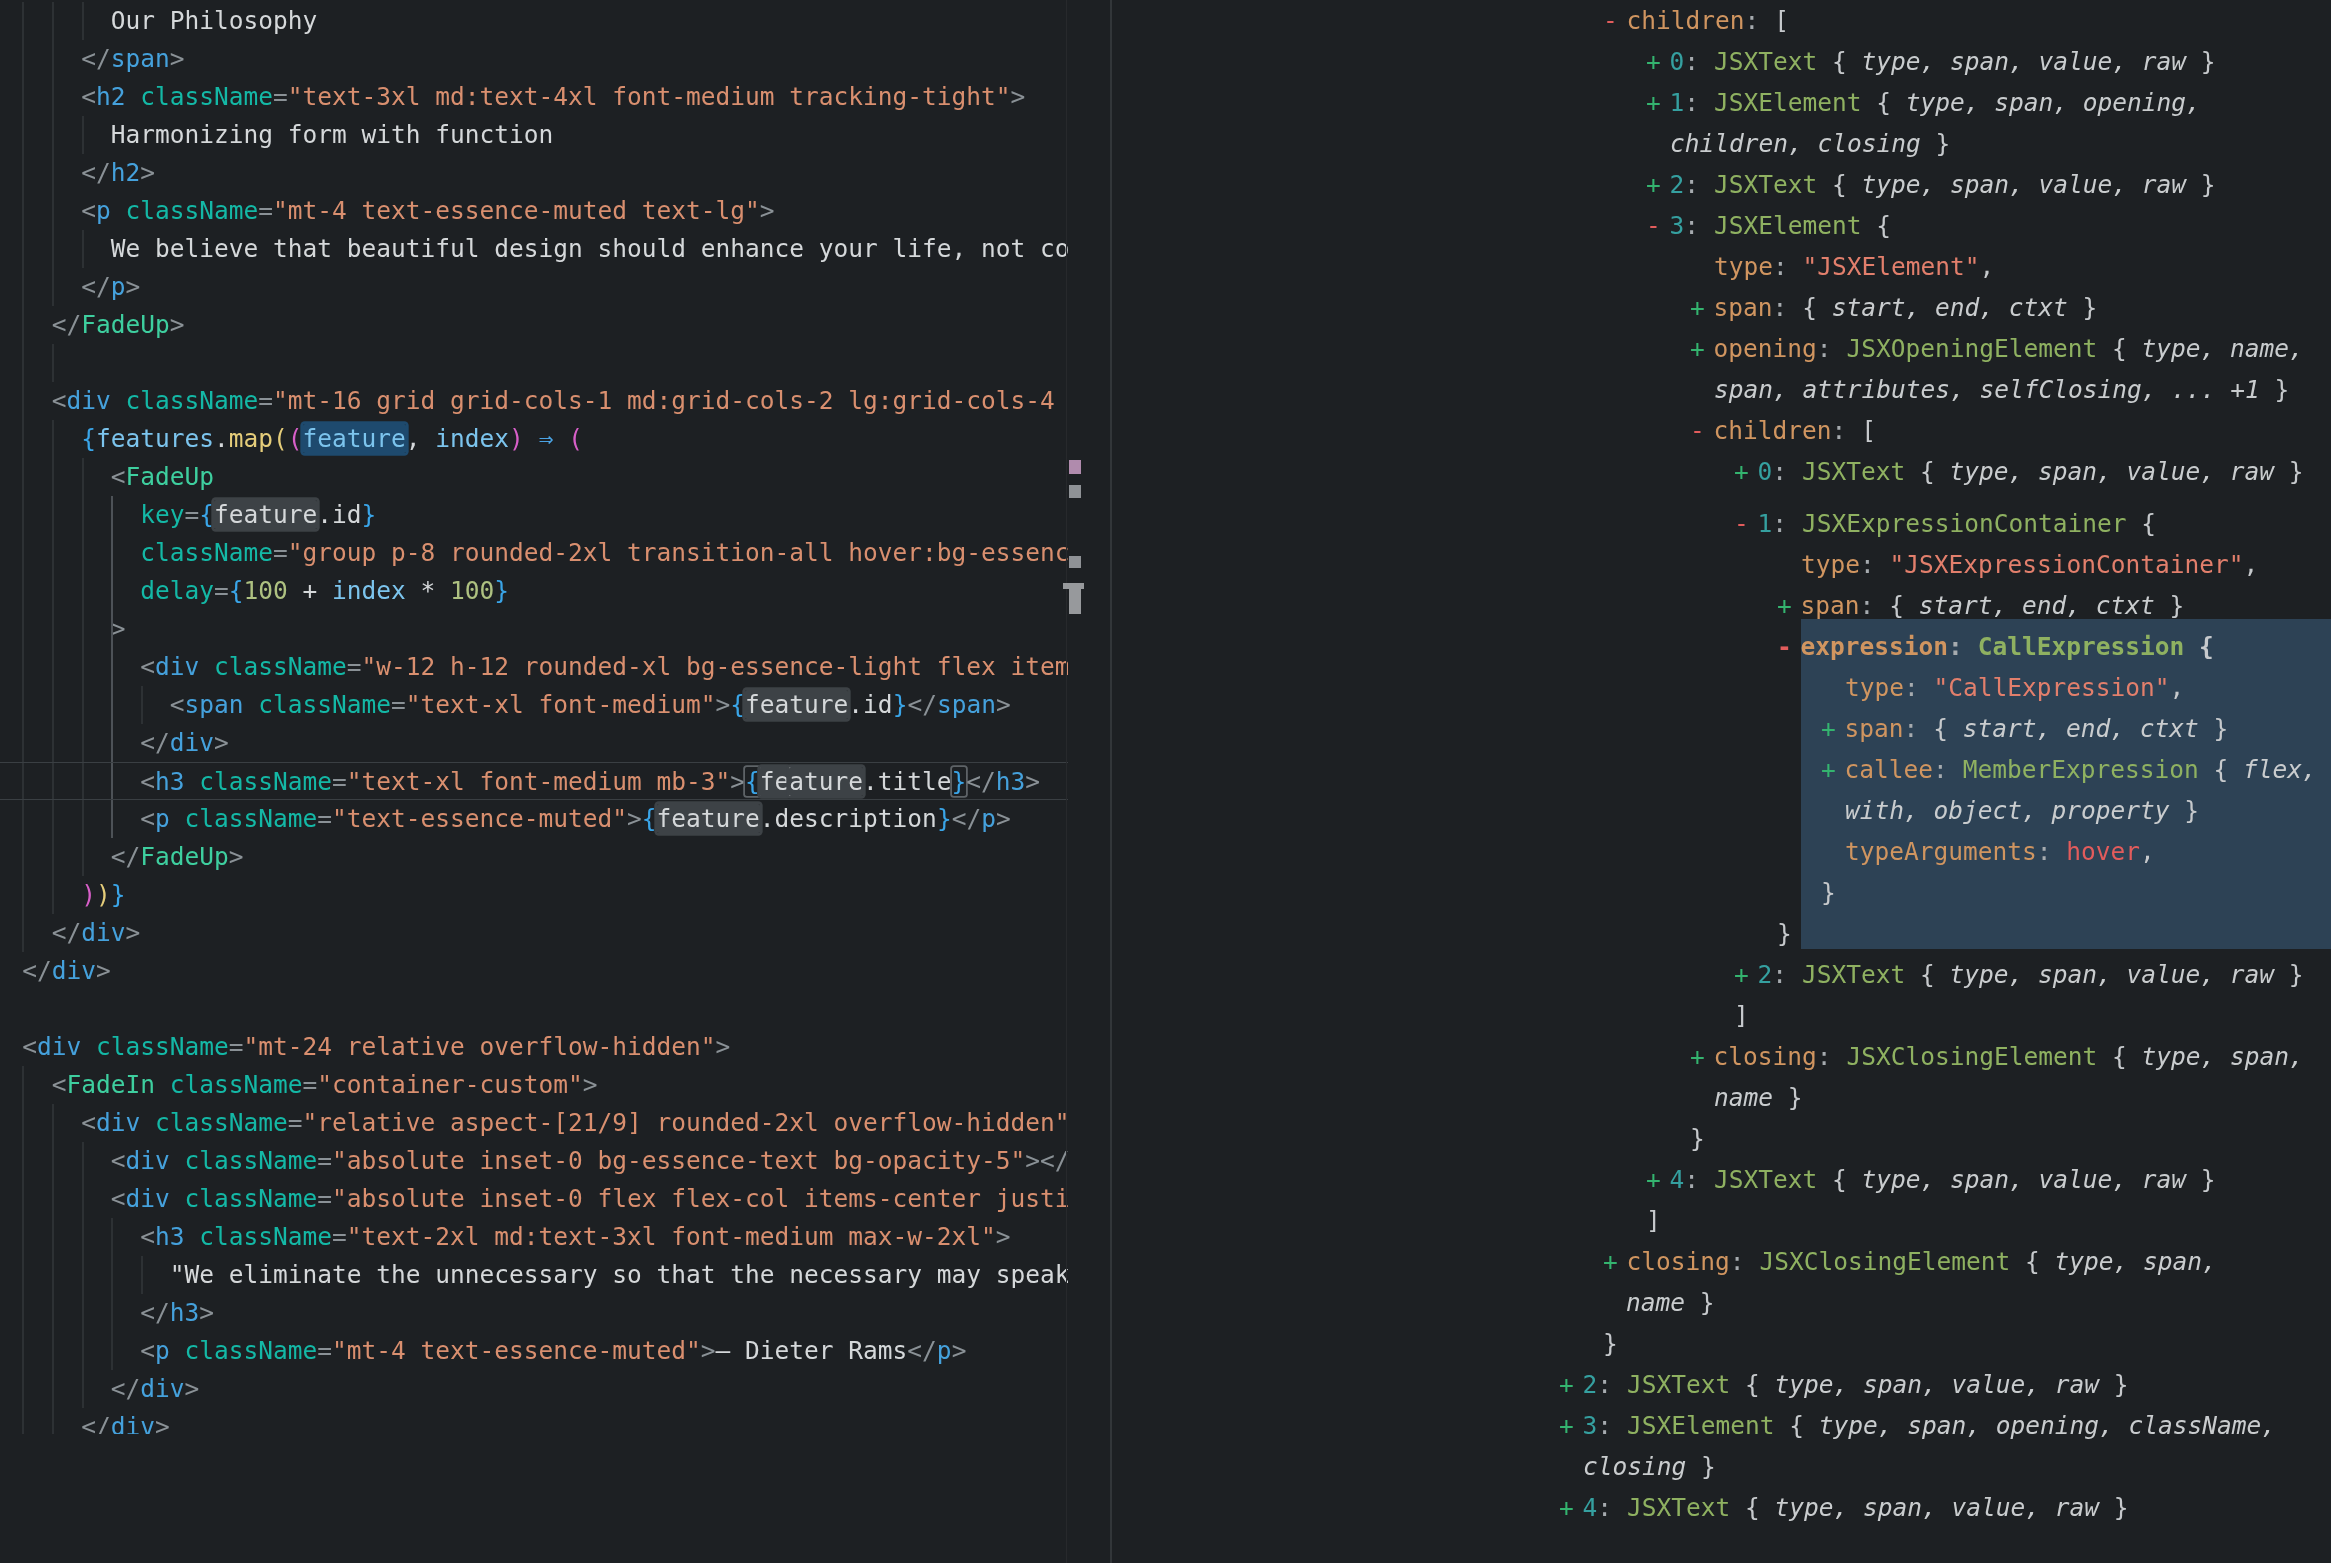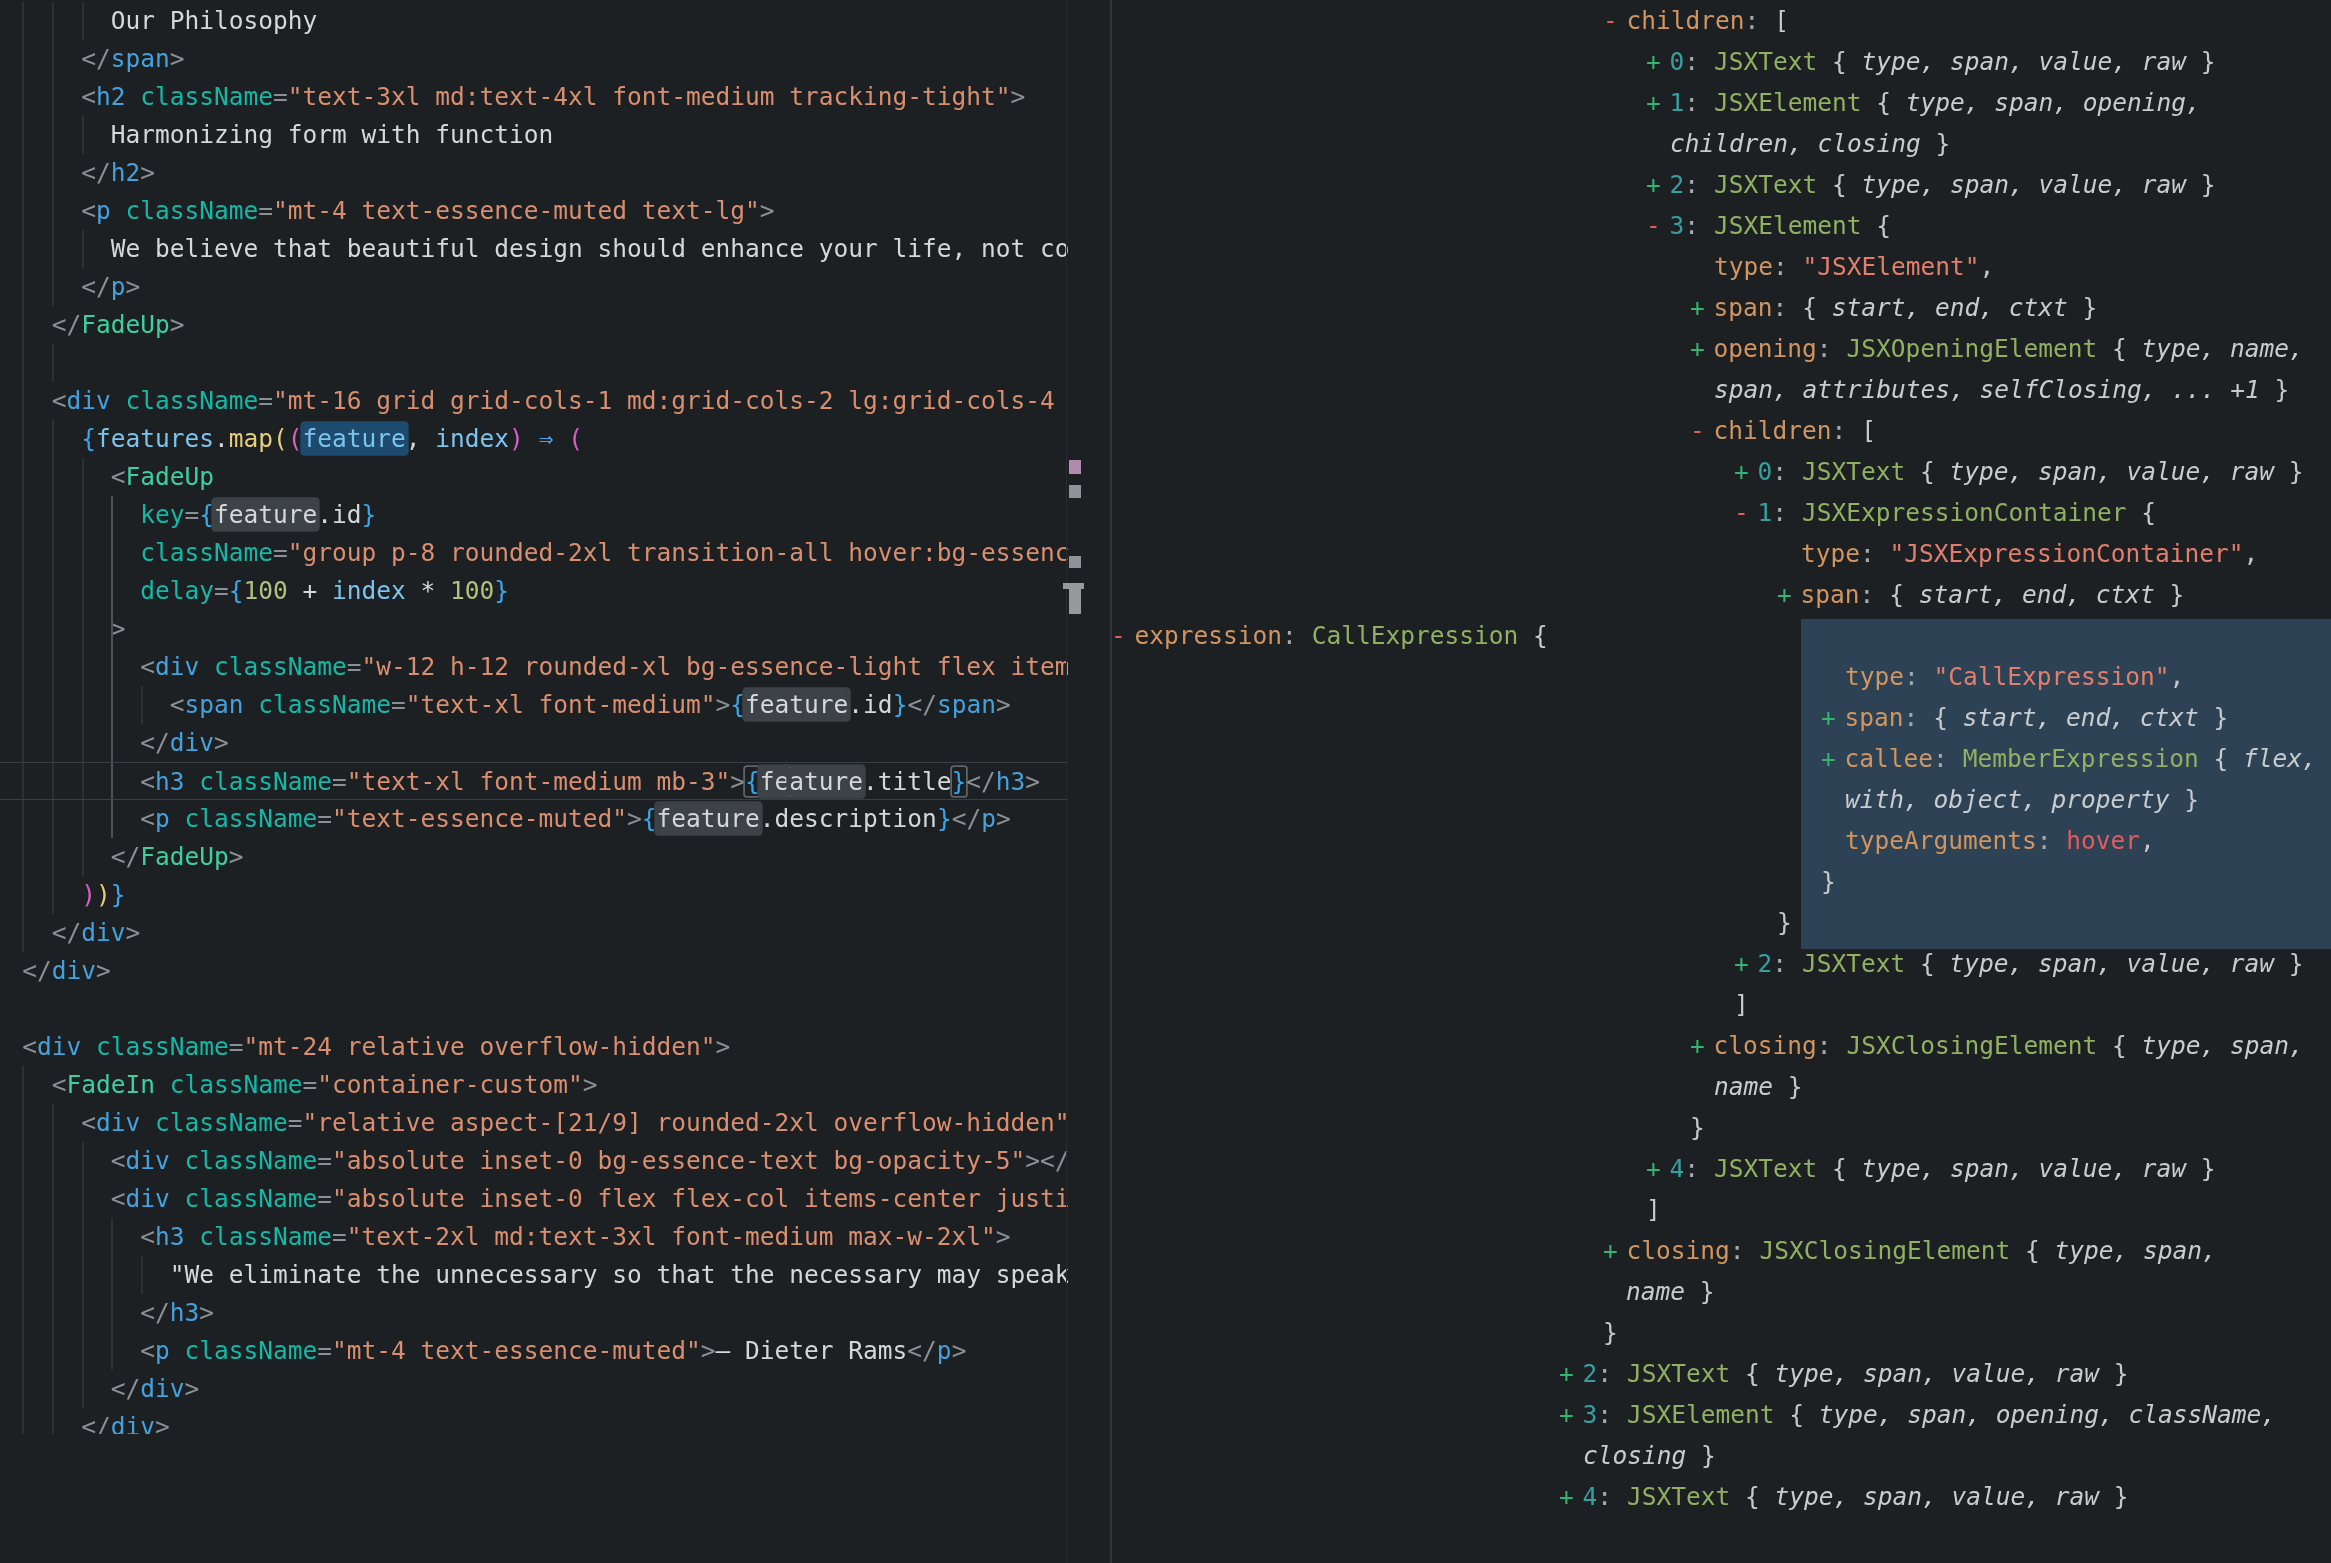--- a/index.html
+++ b/index.html
@@ -107,24 +107,24 @@
         <div class="aline" style="padding-left: 535px;"><span class="amk amk-p">+</span><span class="tk-aidx">1</span><span class="tk-acn">: </span><span class="tk-atyp">JSXElement</span><span class="tk-apu"> { </span><span class="tk-apv">type, span, opening,</span></div>
         <div class="aline" style="padding-left: 559px;"><span class="tk-apv">children, closing</span><span class="tk-apu"> }</span></div>
         <div class="aline" style="padding-left: 535px;"><span class="amk amk-p">+</span><span class="tk-aidx">2</span><span class="tk-acn">: </span><span class="tk-atyp">JSXText</span><span class="tk-apu"> { </span><span class="tk-apv">type, span, value, raw</span><span class="tk-apu"> }</span></div>
         <div class="aline" style="padding-left: 535px;"><span class="amk amk-m">-</span><span class="tk-aidx">3</span><span class="tk-acn">: </span><span class="tk-atyp">JSXElement</span><span class="tk-apu"> {</span></div>
         <div class="aline" style="padding-left: 603px;"><span class="tk-akey">type</span><span class="tk-acn">: </span><span class="tk-astr">"JSXElement"</span><span class="tk-apu">,</span></div>
         <div class="aline" style="padding-left: 579px;"><span class="amk amk-p">+</span><span class="tk-akey">span</span><span class="tk-acn">: </span><span class="tk-apu">{ </span><span class="tk-apv">start, end, ctxt</span><span class="tk-apu"> }</span></div>
         <div class="aline" style="padding-left: 579px;"><span class="amk amk-p">+</span><span class="tk-akey">opening</span><span class="tk-acn">: </span><span class="tk-atyp">JSXOpeningElement</span><span class="tk-apu"> { </span><span class="tk-apv">type, name,</span></div>
         <div class="aline" style="padding-left: 603px;"><span class="tk-apv">span, attributes, selfClosing, ... +1</span><span class="tk-apu"> }</span></div>
         <div class="aline" style="padding-left: 579px;"><span class="amk amk-m">-</span><span class="tk-akey">children</span><span class="tk-acn">: </span><span class="tk-apu">[</span></div>
         <div class="aline" style="padding-left: 623px;"><span class="amk amk-p">+</span><span class="tk-aidx">0</span><span class="tk-acn">: </span><span class="tk-atyp">JSXText</span><span class="tk-apu"> { </span><span class="tk-apv">type, span, value, raw</span><span class="tk-apu"> }</span></div>
-        <div class="aline" style="padding-left: 623px;"><span class="amk amk-m">-</span><span class="tk-aidx">1</span><span class="tk-acn">: </span><span class="tk-atyp">JSXExpressionContainer</span><span class="tk-apu"> {</span></div>
+        <div class="aline" style="padding-left: 623px; margin-top: 11px;"><span class="amk amk-m">-</span><span class="tk-aidx">1</span><span class="tk-acn">: </span><span class="tk-atyp">JSXExpressionContainer</span><span class="tk-apu"> {</span></div>
         <div class="aline" style="padding-left: 690px;"><span class="tk-akey">type</span><span class="tk-acn">: </span><span class="tk-astr">"JSXExpressionContainer"</span><span class="tk-apu">,</span></div>
         <div class="aline" style="padding-left: 666px;"><span class="amk amk-p">+</span><span class="tk-akey">span</span><span class="tk-acn">: </span><span class="tk-apu">{ </span><span class="tk-apv">start, end, ctxt</span><span class="tk-apu"> }</span></div>
-        <div class="aline" style=""><span class="amk amk-m">-</span><span class="tk-akey">expression</span><span class="tk-acn">: </span><span class="tk-atyp">CallExpression</span><span class="tk-apu"> {</span></div>
+        <div class="aline" style="padding-left: 666px; font-weight: bold;"><span class="amk amk-m">-</span><span class="tk-akey">expression</span><span class="tk-acn">: </span><span class="tk-atyp">CallExpression</span><span class="tk-apu"> {</span></div>
         <div class="aline" style="padding-left: 734px;"><span class="tk-akey">type</span><span class="tk-acn">: </span><span class="tk-astr">"CallExpression"</span><span class="tk-apu">,</span></div>
         <div class="aline" style="padding-left: 710px;"><span class="amk amk-p">+</span><span class="tk-akey">span</span><span class="tk-acn">: </span><span class="tk-apu">{ </span><span class="tk-apv">start, end, ctxt</span><span class="tk-apu"> }</span></div>
         <div class="aline" style="padding-left: 710px;"><span class="amk amk-p">+</span><span class="tk-akey">callee</span><span class="tk-acn">: </span><span class="tk-atyp">MemberExpression</span><span class="tk-apu"> { </span><span class="tk-apv">flex,</span></div>
         <div class="aline" style="padding-left: 734px;"><span class="tk-apv">with, object, property</span><span class="tk-apu"> }</span></div>
         <div class="aline" style="padding-left: 734px;"><span class="tk-akey">typeArguments</span><span class="tk-acn">: </span><span class="tk-anul">hover</span><span class="tk-apu">,</span></div>
         <div class="aline" style="padding-left: 710px;"><span class="tk-apu">}</span></div>
         <div class="aline" style="padding-left: 666px;"><span class="tk-apu">}</span></div>
         <div class="aline" style="padding-left: 623px;"><span class="amk amk-p">+</span><span class="tk-aidx">2</span><span class="tk-acn">: </span><span class="tk-atyp">JSXText</span><span class="tk-apu"> { </span><span class="tk-apv">type, span, value, raw</span><span class="tk-apu"> }</span></div>
         <div class="aline" style="padding-left: 623px;"><span class="tk-apu">]</span></div>
         <div class="aline" style="padding-left: 579px;"><span class="amk amk-p">+</span><span class="tk-akey">closing</span><span class="tk-acn">: </span><span class="tk-atyp">JSXClosingElement</span><span class="tk-apu"> { </span><span class="tk-apv">type, span,</span></div>

